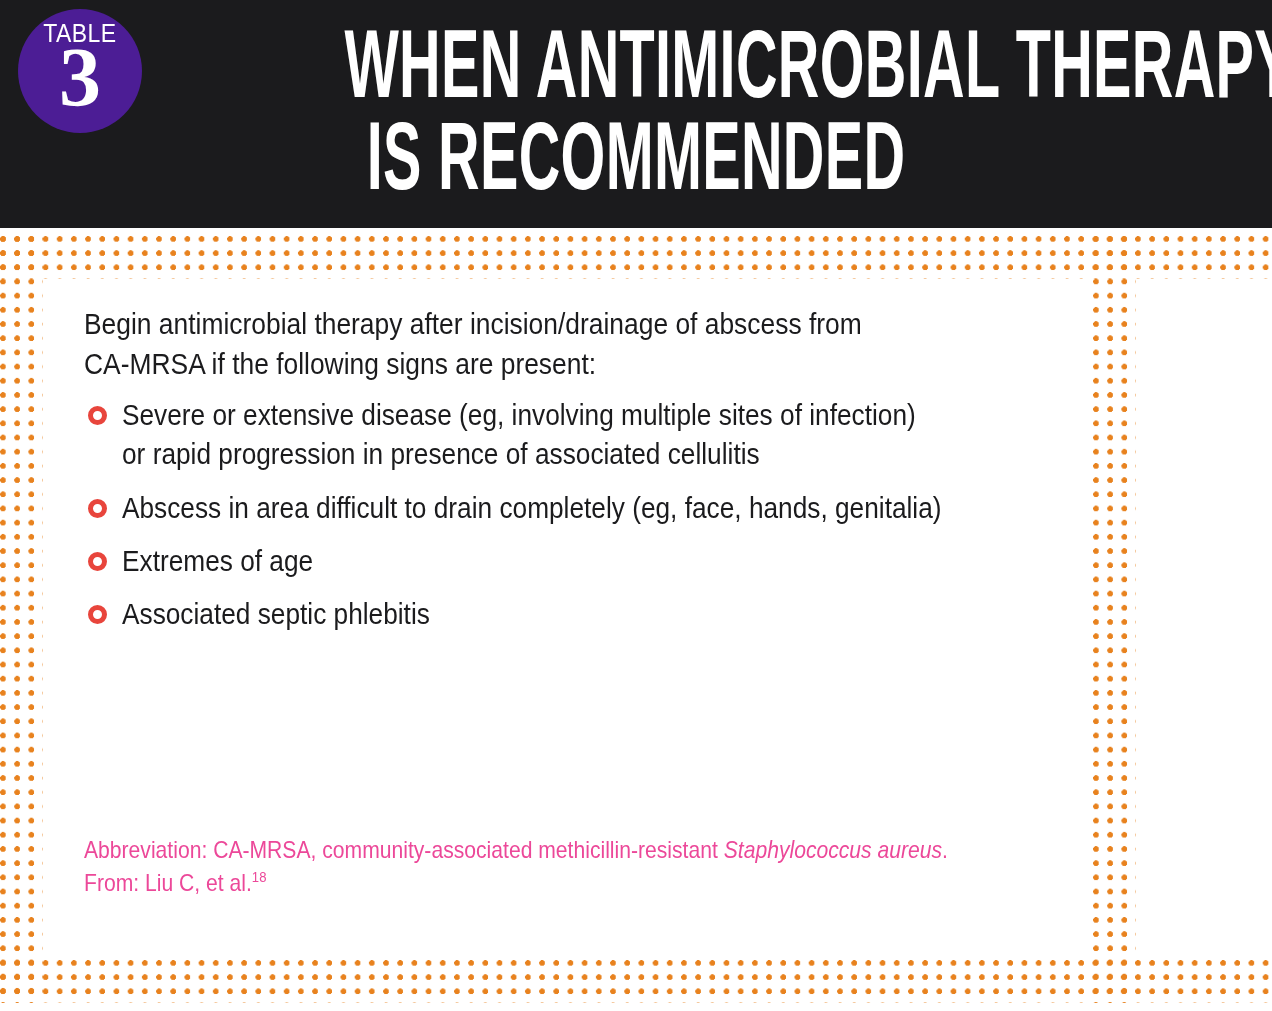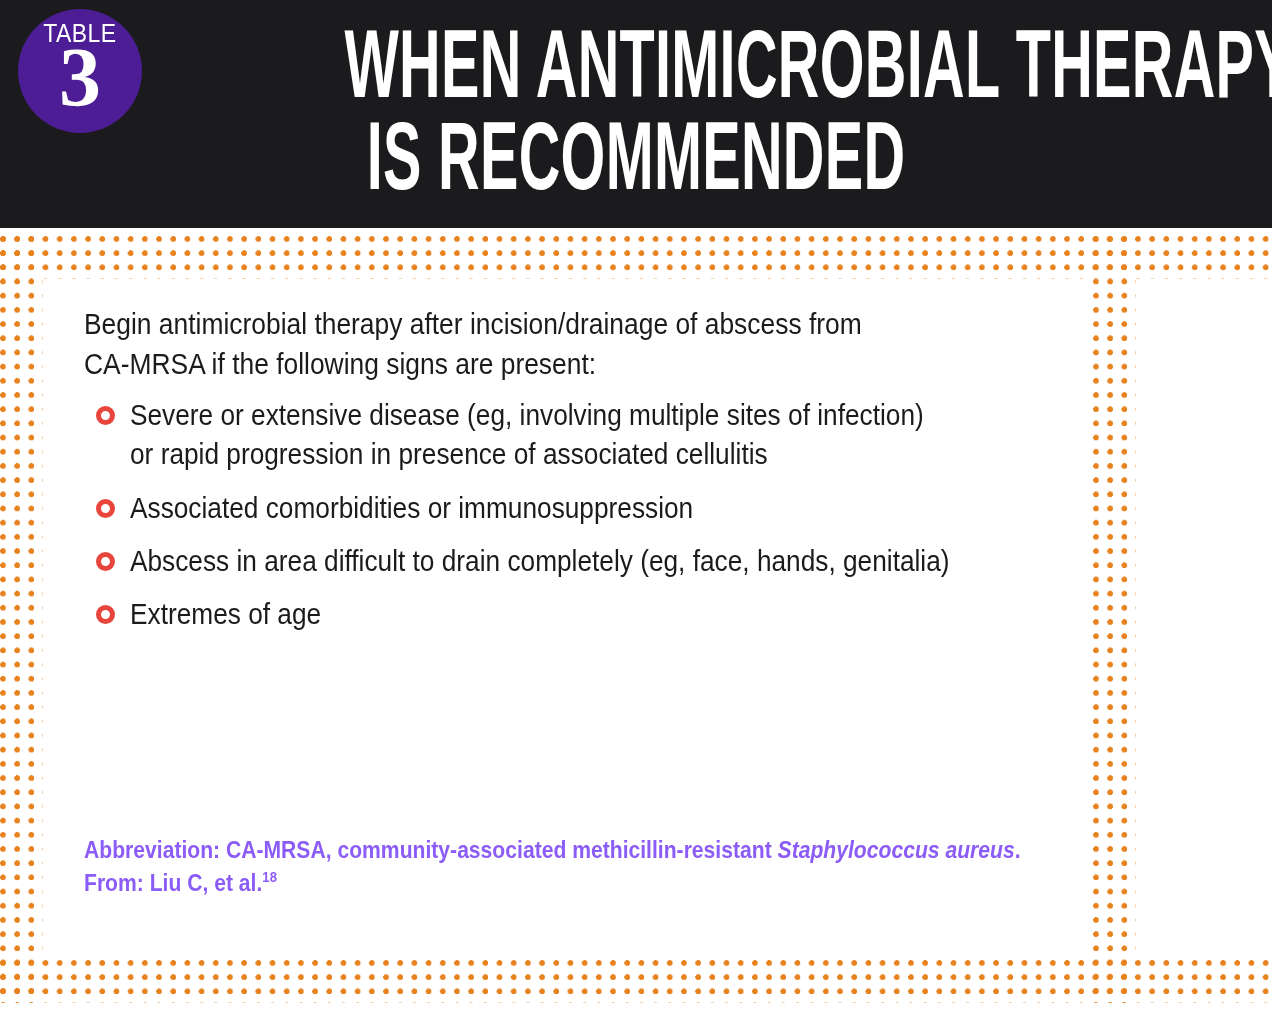--- a/index.html
+++ b/index.html
@@ -136,21 +136,21 @@
   }
   .intro .iline {
     display: block;
     transform: scaleX(0.88);
     transform-origin: left center;
     white-space: nowrap;
   }
 
   .bullet-list {
     list-style: none;
-    margin: 8px;
+    margin: 0;
     padding: 0;
   }
   .bullet-item {
     position: relative;
     padding-left: 38px;
     margin-bottom: 14px;
     font-family: "Liberation Sans Narrow", "Liberation Sans", sans-serif;
     font-size: 30px;
     line-height: 1.31;
     color: #1b1b1d;
@@ -174,22 +174,21 @@
     white-space: nowrap;
   }
 
   .footnote {
     position: absolute;
     left: 34px;
     bottom: 54px;
     font-family: "Liberation Sans Narrow", "Liberation Sans", sans-serif;
     font-size: 24px;
     line-height: 1.38;
-    color: #8b5cf6;
-    font-weight: bold;
+    color: #ec4899;
   }
   .footnote .fline {
     display: block;
     transform: scaleX(0.88);
     transform-origin: left center;
     white-space: nowrap;
   }
   .footnote i { font-style: italic; }
   .footnote sup { font-size: 0.62em; vertical-align: super; }
 </style>
@@ -230,41 +229,41 @@
 
         <li class="bullet-item">
           <span class="bullet-marker"></span>
           <span class="bullet-text">
             <span class="bline">Severe or extensive disease (eg, involving multiple sites of infection)</span>
             <span class="bline">or rapid progression in presence of associated cellulitis</span>
           </span>
         </li>
 
 
-        <li class="bullet-item">
-          <span class="bullet-marker"></span>
-          <span class="bullet-text">
-            <span class="bline">Associated comorbidities or immunosuppression</span>
-          </span>
-        </li>
 
         <li class="bullet-item">
           <span class="bullet-marker"></span>
           <span class="bullet-text">
             <span class="bline">Abscess in area difficult to drain completely (eg, face, hands, genitalia)</span>
           </span>
         </li>
 
         <li class="bullet-item">
           <span class="bullet-marker"></span>
           <span class="bullet-text">
             <span class="bline">Extremes of age</span>
           </span>
         </li>
 
+        <li class="bullet-item">
+          <span class="bullet-marker"></span>
+          <span class="bullet-text">
+            <span class="bline">Associated septic phlebitis</span>
+          </span>
+        </li>
 
 
       </ul>
 
       <div class="footnote">
         <span class="fline"><span>Abbreviation: CA-MRSA, community-associated methicillin-resistant </span><i>Staphylococcus aureus</i><span>.</span></span>
         <span class="fline"><span>From: Liu C, et al.</span><sup>18</sup></span>
       </div>
 
     </div>

